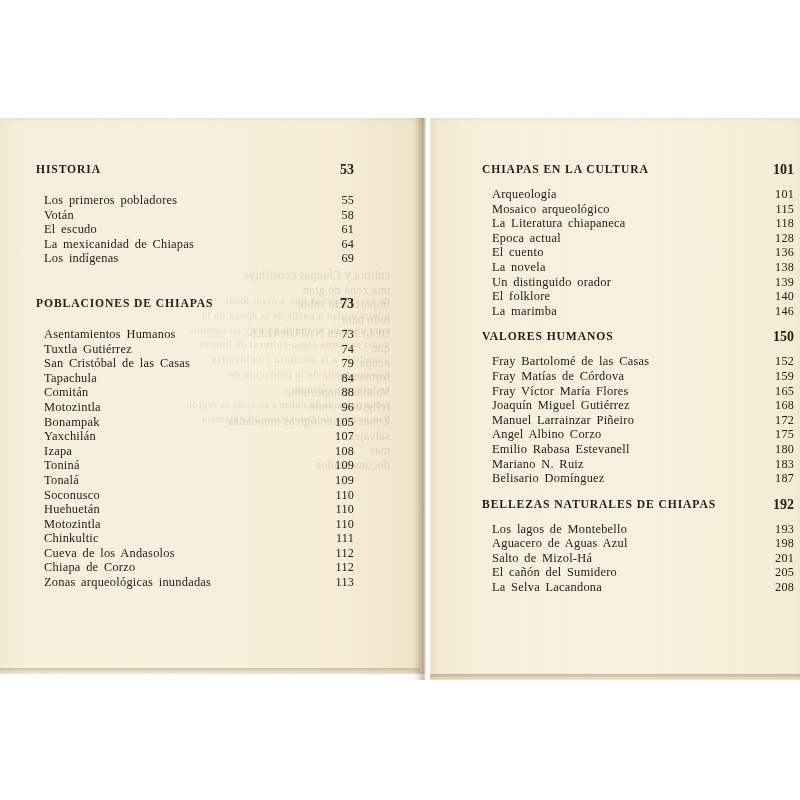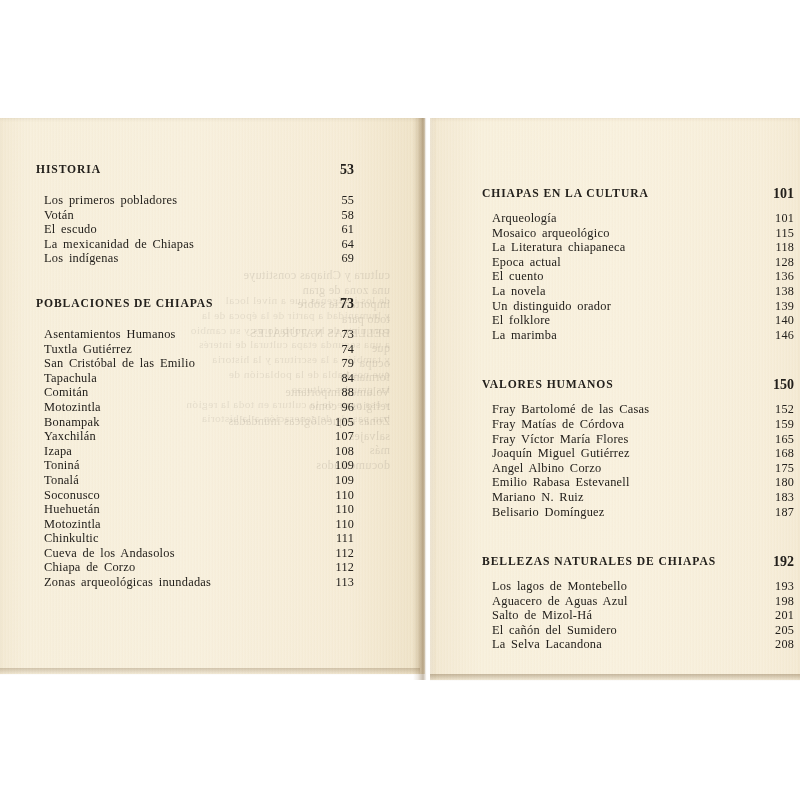--- a/index.html
+++ b/index.html
@@ -164,21 +164,21 @@
   }
 
   
   #toc-left .row.entry  { padding-left: 8px; }
   #toc-left .row.heading{ padding-left: 0px; }
   #toc-left .gap-after-heading { height: 16px; }
   #toc-left .gap-between-sections { height: 30px; }
 
   
   #toc-right .row.entry  { padding-left: 10px; }
-  #toc-right .row.heading{ padding-left: 0px; margin-top: 24px; }
+  #toc-right .row.heading{ padding-left: 0px; }
   #toc-right .gap-after-heading { height: 10px; }
   #toc-right .gap-between-sections { height: 11px; }
 
   .spacer { width: 100%; }
 
   
   #showthrough {
     position: absolute;
     left: 140px;
     top: 150px;
@@ -290,21 +290,21 @@
 
         <div class="row entry">
           <span class="label">Asentamientos Humanos</span>
           <span class="page-no">73</span>
         </div>
         <div class="row entry">
           <span class="label">Tuxtla Gutiérrez</span>
           <span class="page-no">74</span>
         </div>
         <div class="row entry">
-          <span class="label">San Cristóbal de las Emilio</span>
+          <span class="label">San Cristóbal de las Casas</span>
           <span class="page-no">79</span>
         </div>
         <div class="row entry">
           <span class="label">Tapachula</span>
           <span class="page-no">84</span>
         </div>
         <div class="row entry">
           <span class="label">Comitán</span>
           <span class="page-no">88</span>
         </div>
@@ -434,20 +434,24 @@
         </div>
         <div class="row entry">
           <span class="label">Fray Víctor María Flores</span>
           <span class="page-no">165</span>
         </div>
         <div class="row entry">
           <span class="label">Joaquín Miguel Gutiérrez</span>
           <span class="page-no">168</span>
         </div>
         <div class="row entry">
+          <span class="label">Manuel Larrainzar Piñeiro</span>
+          <span class="page-no">172</span>
+        </div>
+        <div class="row entry">
           <span class="label">Angel Albino Corzo</span>
           <span class="page-no">175</span>
         </div>
         <div class="row entry">
           <span class="label">Emilio Rabasa Estevanell</span>
           <span class="page-no">180</span>
         </div>
         <div class="row entry">
           <span class="label">Mariano N. Ruiz</span>
           <span class="page-no">183</span>

